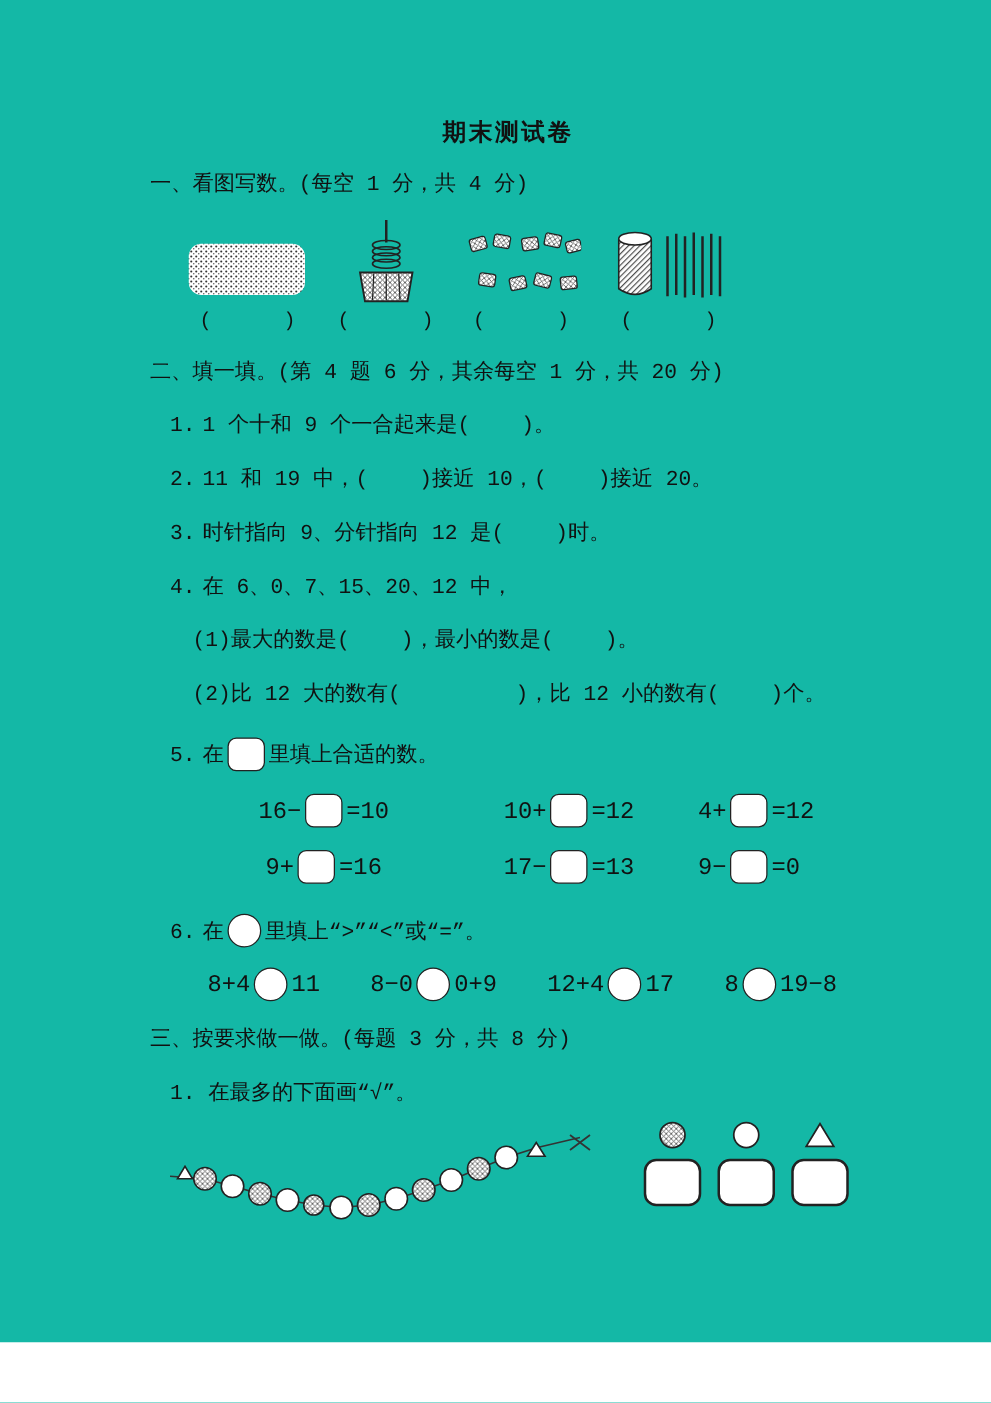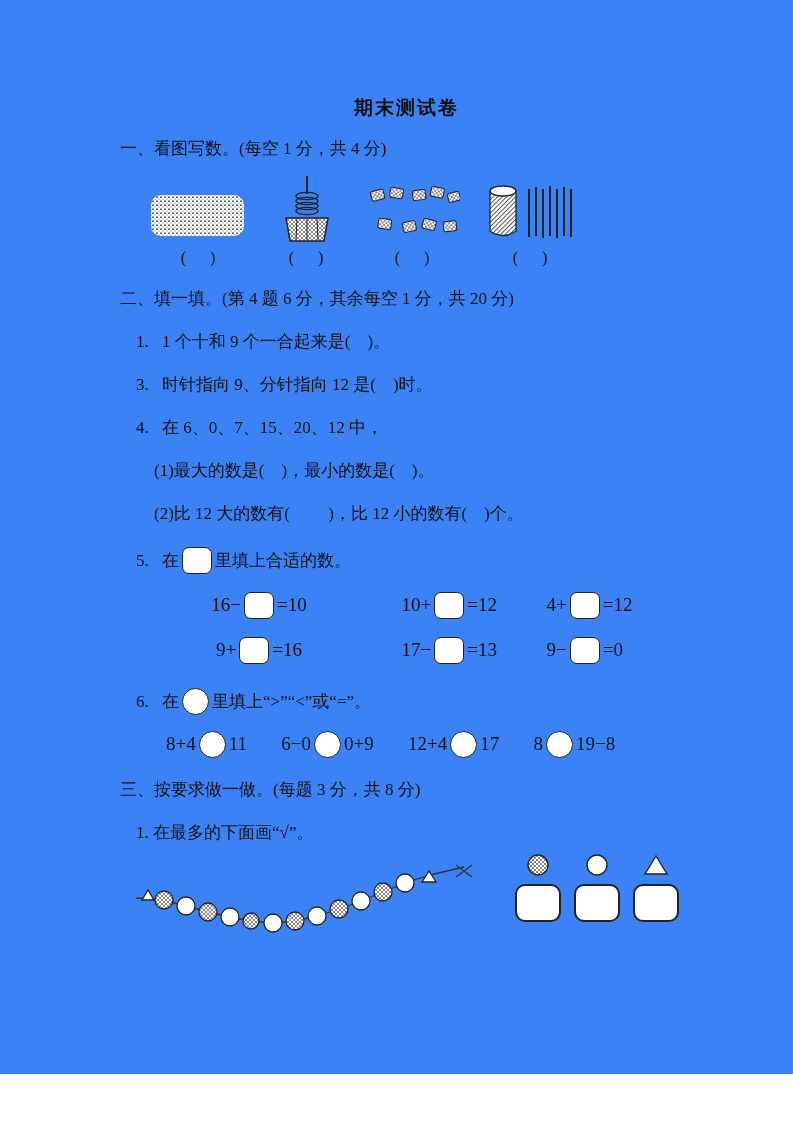--- a/index.html
+++ b/index.html
@@ -1,19 +1,19 @@
 <!DOCTYPE html>
 <html><head>
 <meta charset="utf-8">
 <style>
   * { margin:0; padding:0; box-sizing:border-box; }
   html,body { background:#ffffff; }
   .page {
-    width:793px; height:1074px; margin:0 auto; background:#3b82f6; color:#111;
-    font-family:Liberation Serif, serif;
+    width:793px; height:1074px; margin:0 auto; background:#14b8a6; color:#111;
+    font-family:Liberation Mono, monospace;
     font-size:17px; line-height:19px; position:relative; overflow:hidden;
     padding:98px 100px 0 120px;
   }
   .title { text-align:center; font-size:19px; font-weight:bold; letter-spacing:2px; margin-bottom:22px; }
   .sec-h { margin-top:22px; }
   .figrow { display:flex; align-items:flex-end; gap:22px; margin-top:16px; margin-left:28px; }
   .fig { display:flex; flex-direction:column; align-items:center; gap:4px; }
   .fig figcaption { font-size:16px; }
   .item { margin-top:24px; padding-left:16px; }
   .subitem { margin-top:24px; padding-left:34px; }
@@ -136,20 +136,23 @@
       <figcaption>(&nbsp;&nbsp;&nbsp;&nbsp;&nbsp;&nbsp;)</figcaption>
     </figure>
   </div>
 
   <div class="sec-h">二、填一填。(第 4 题 6 分，其余每空 1 分，共 20 分)</div>
 
   <div class="item">
     <span class="num">1.</span><span>1 个十和 9 个一合起来是(&nbsp;&nbsp;&nbsp;&nbsp;)。</span>
   </div>
   <div class="item">
+    <span class="num">2.</span><span>11 和 19 中，(&nbsp;&nbsp;&nbsp;&nbsp;)接近 10，(&nbsp;&nbsp;&nbsp;&nbsp;)接近 20。</span>
+  </div>
+  <div class="item">
     <span class="num">3.</span><span>时针指向 9、分针指向 12 是(&nbsp;&nbsp;&nbsp;&nbsp;)时。</span>
   </div>
   <div class="item">
     <span class="num">4.</span><span>在 6、0、7、15、20、12 中，</span>
   </div>
   <div class="subitem">(1)最大的数是(&nbsp;&nbsp;&nbsp;&nbsp;)，最小的数是(&nbsp;&nbsp;&nbsp;&nbsp;)。</div>
   <div class="subitem">(2)比 12 大的数有(&nbsp;&nbsp;&nbsp;&nbsp;&nbsp;&nbsp;&nbsp;&nbsp;&nbsp;)，比 12 小的数有(&nbsp;&nbsp;&nbsp;&nbsp;)个。</div>
 
   <div class="item">
     <span class="num">5.</span><span>在</span><span class="sq"></span><span>里填上合适的数。</span>
@@ -165,21 +168,21 @@
     <span class="eq"><span>17−</span><span class="sq"></span><span>=13</span></span>
     <span class="eq"><span>9−</span><span class="sq"></span><span>=0</span></span>
   </div>
 
   <div class="item">
     <span class="num">6.</span><span>在</span><span class="circ"></span><span>里填上“&gt;”“&lt;”或“=”。</span>
   </div>
 
   <div class="cmprow">
     <span class="cmp"><span>8+4</span><span class="circ"></span><span>11</span></span>
-    <span class="cmp"><span>6−0</span><span class="circ"></span><span>0+9</span></span>
+    <span class="cmp"><span>8−0</span><span class="circ"></span><span>0+9</span></span>
     <span class="cmp"><span>12+4</span><span class="circ"></span><span>17</span></span>
     <span class="cmp"><span>8</span><span class="circ"></span><span>19−8</span></span>
   </div>
 
   <div class="sec-h">三、按要求做一做。(每题 3 分，共 8 分)</div>
 
   <div class="item">1. 在最多的下面画“√”。</div>
 
   <div class="task3">
     <svg class="chain" width="345" height="80">

